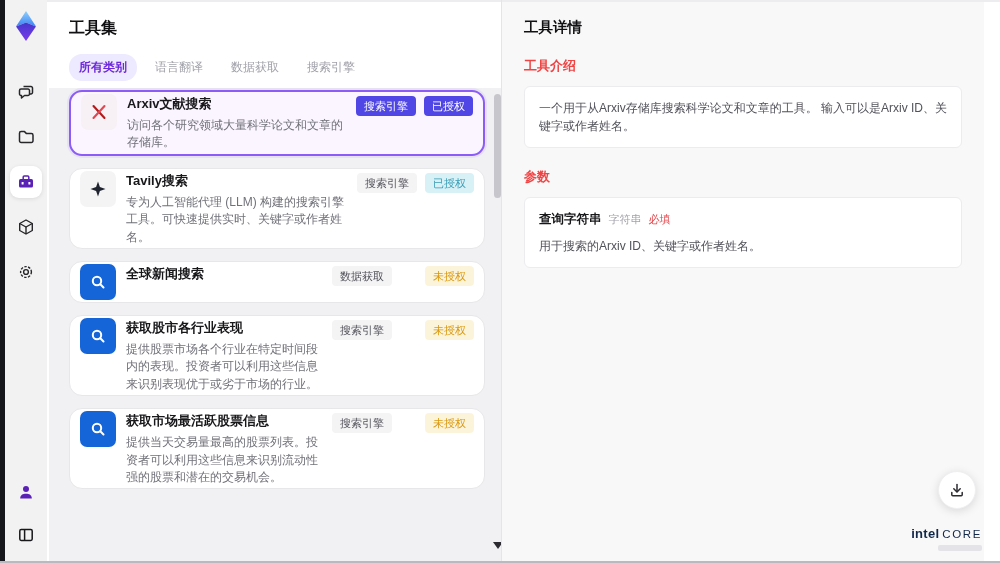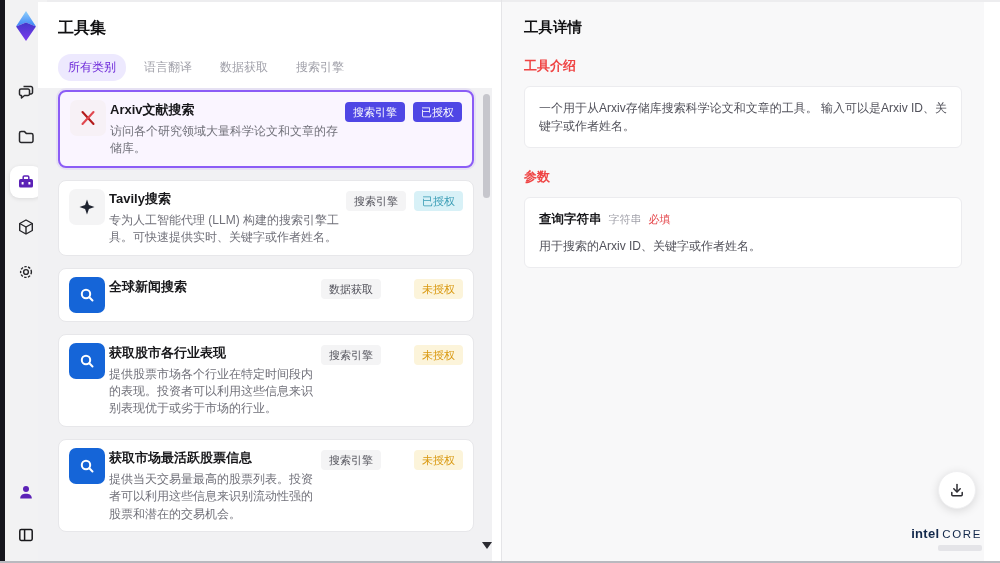--- a/index.html
+++ b/index.html
@@ -24,35 +24,35 @@
   .nav { display:flex; flex-direction:column; gap:13px; align-items:center; }
   .nav-item {
     width:32px; height:32px; border-radius:9px; color:#27272a;
     display:flex; align-items:center; justify-content:center; cursor:pointer;
   }
   .nav-item.active { background:#fff; color:#5b21b6; box-shadow:0 1px 4px rgba(0,0,0,.10); }
   .nav-item svg { display:block; }
   .bottom-group { margin-top:auto; display:flex; flex-direction:column; gap:11px; align-items:center; }
 
   
-  .list-panel { position:absolute; left:38px; top:2px; width:454px; height:561px; background:#4c1d95; }
+  .list-panel { position:absolute; left:49px; top:2px; width:454px; height:561px; background:#4c1d95; }
   .list-header { padding:16px 18px 0 20px; background:#fff; }
   .page-title { font-size:16px; font-weight:bold; color:#111113; }
   .tabs { display:flex; gap:8px; margin-top:15px; padding-bottom:9px; }
   .tab { font-size:12px; color:#a1a1aa; padding:5px 10px; border-radius:6px; cursor:pointer; white-space:nowrap; }
-  .tab.active { background:#ede9fe; color:var(--accent); font-weight:normal;border-radius:13px; }
+  .tab.active { background:#ede9fe; color:var(--accent); font-weight:bold;border-radius:13px; }
 
   .tool-list {
     position:absolute; top:86px; left:0; right:0; bottom:0;
     background:#f1f1f3; padding:2px 18px 0 20px;
     display:flex; flex-direction:column; gap:12px; overflow:hidden;
   }
   .tool-card {
-    background:#fff; border:1px solid #e7e7ea; border-radius:8px;
-    padding:8px 10px; display:flex; gap:4px; align-items:flex-start; cursor:pointer;
+    background:#fff; border:1px solid #e7e7ea; border-radius:13px;
+    padding:2px 10px; display:flex; gap:10px; align-items:flex-start; cursor:pointer;
     flex:none;
   }
   .tool-card.selected { border:2px solid #8b5cf6; background:#faf5ff; box-shadow:0 0 0 2px rgba(139,92,246,.10); }
   .tool-icon {
     width:36px; height:36px; border-radius:7px; flex:none;
     display:flex; align-items:center; justify-content:center; background:#f4f4f5;
   }
   .tool-icon svg { display:none; }
   .icon-arxiv-icon { background:#f7f1f6; }
   .icon-arxiv-icon .svg-arxiv { display:block; }

